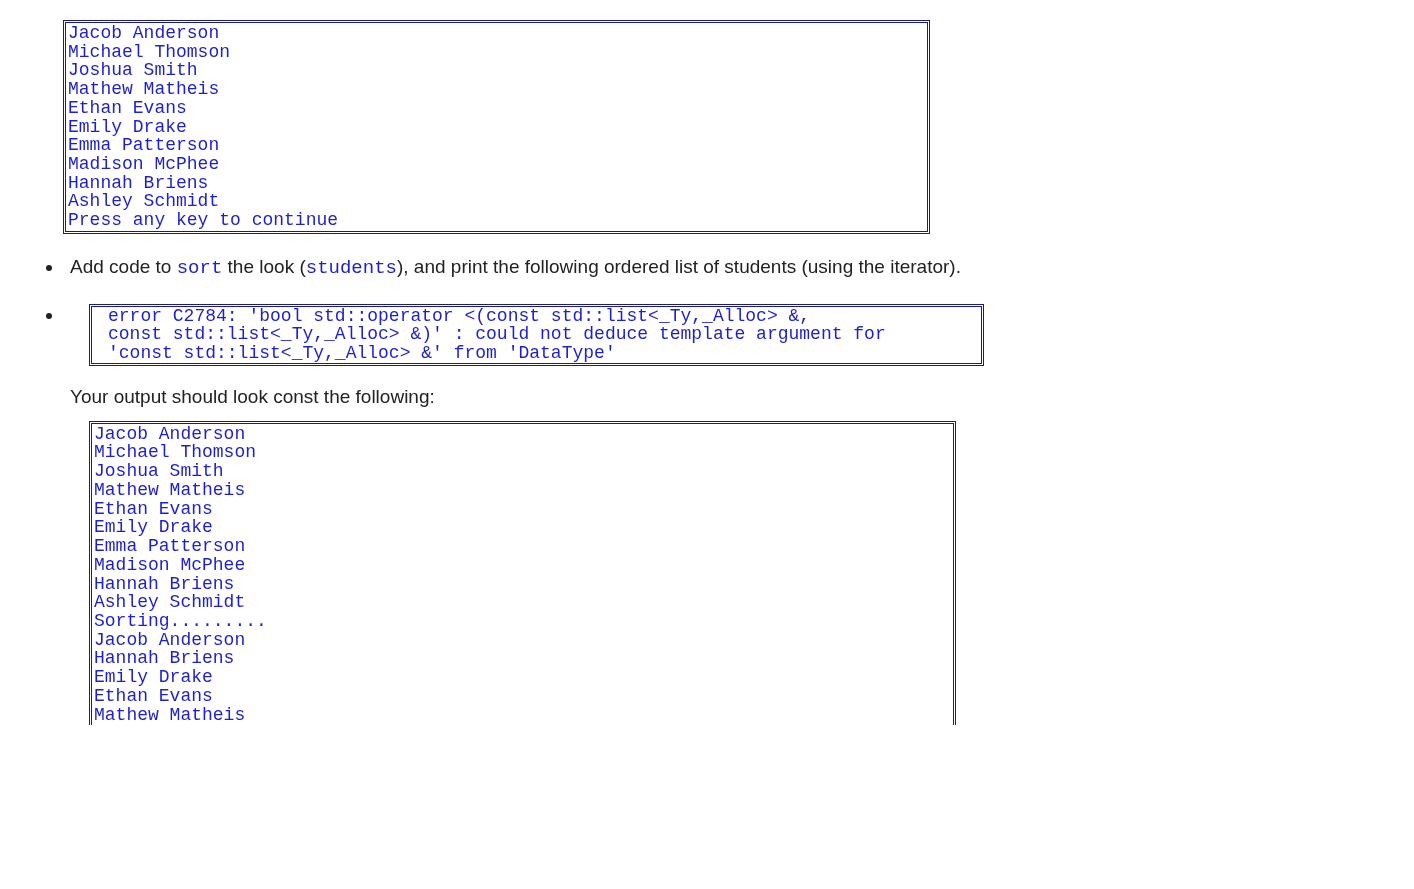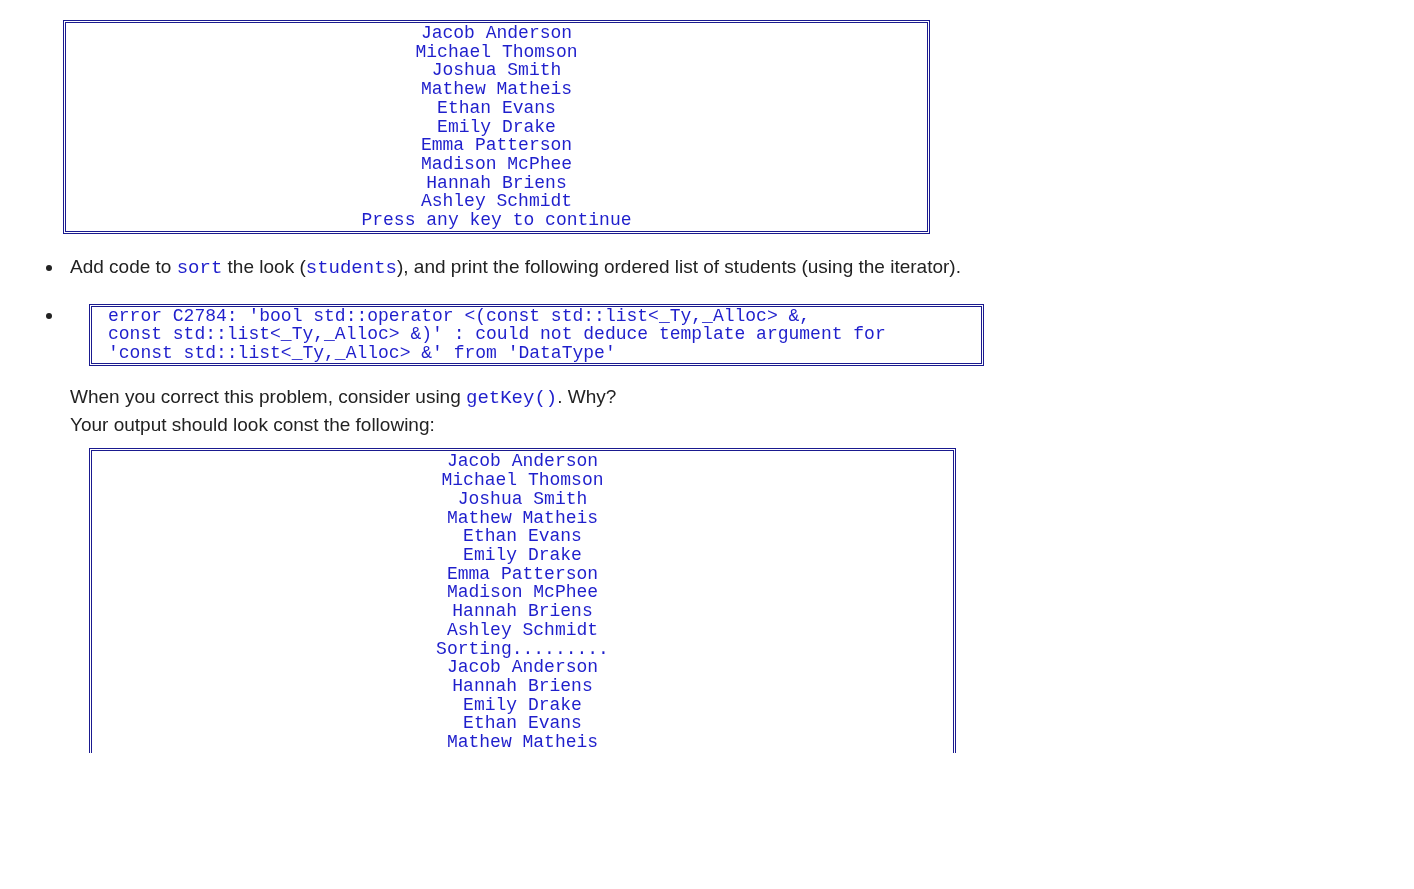--- a/index.html
+++ b/index.html
@@ -27,21 +27,20 @@
       margin-left: 19px;
       margin-top: 10px;
       margin-bottom: 18px;
       font-family: "Courier New", Courier, monospace;
       font-size: 18px;
       line-height: 1.04;
       color: #1f1fcc;
       white-space: pre;
       overflow: hidden;
       width: 857px;
-      text-align: center;
     }
     .error-box {
       border: 3px double #1a1a8f;
       padding: 0 16px;
       margin-left: 19px;
       margin-top: 10px;
       margin-bottom: 18px;
       font-family: "Courier New", Courier, monospace;
       font-size: 18px;
       line-height: 1.05;
@@ -81,23 +80,20 @@
   <li>
     <span>Add code to </span><span class="code-inline">sort</span><span> the look (</span><span class="code-inline">students</span><span>), and print the following ordered list of students (using the iterator).</span>
   </li>
 
   <li>
     <div class="error-box">error C2784: 'bool std::operator &lt;(const std::list&lt;_Ty,_Alloc&gt; &amp;,
 const std::list&lt;_Ty,_Alloc&gt; &amp;)' : could not deduce template argument for
 'const std::list&lt;_Ty,_Alloc&gt; &amp;' from 'DataType'</div>
 
 
-    <div style="margin-left:0; margin-bottom:0;">
-      <span>When you correct this problem, consider using </span><span class="code-inline">getKey()</span><span>. Why?</span>
-    </div>
 
     <div style="margin-left:0;">Your output should look const the following:</div>
 
     <div class="output-box" style="border-bottom:none; margin-bottom:0;">Jacob Anderson
 Michael Thomson
 Joshua Smith
 Mathew Matheis
 Ethan Evans
 Emily Drake
 Emma Patterson

